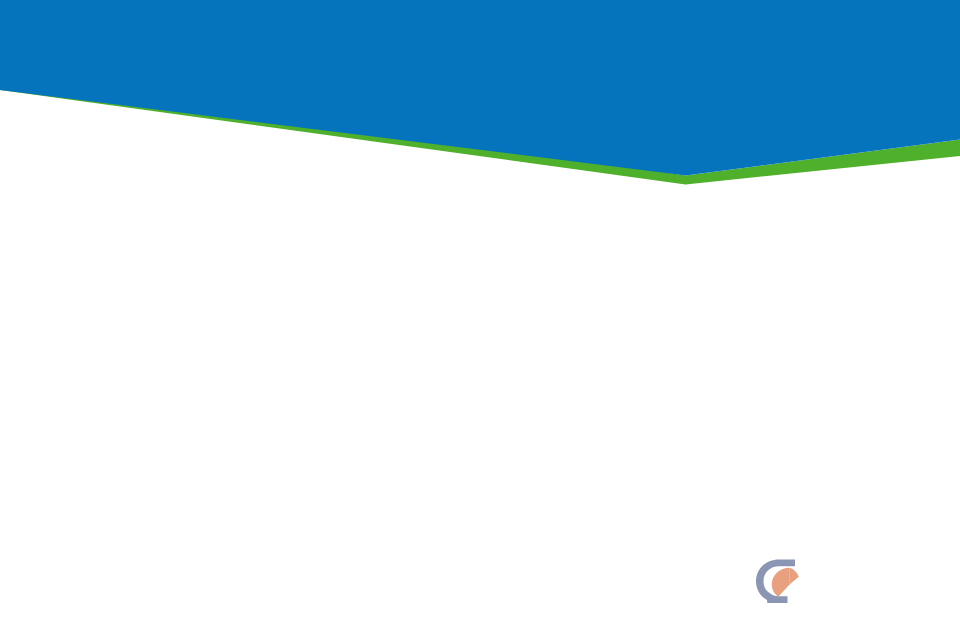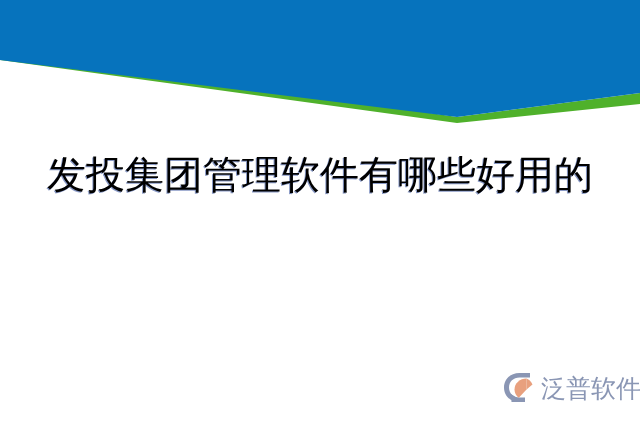--- a/index.html
+++ b/index.html
@@ -102,34 +102,30 @@
 
   <div class="banner">
     <svg viewBox="0 0 640 130" xmlns="http://www.w3.org/2000/svg" aria-hidden="true">
 
       <polygon points="0,60 457,123 640,104 640,93 457,117 0,49" fill="#4fb12b"></polygon>
 
       <polygon points="0,0 640,0 640,93 457,117 0,60" fill="#0673bd"></polygon>
     </svg>
   </div>
 
-  <div class="title-wrap">
-    <span class="title">发投集团管理软件有哪些好用的</span>
-  </div>
 
   <div class="logo">
     <div class="logo-row">
       <span class="logo-mark">
         <svg viewBox="0 0 37 31" xmlns="http://www.w3.org/2000/svg" aria-hidden="true">
 
           <path d="M17.5 1 C8.5 1 2 7.2 2 15.5 C2 23.8 8.5 30 17.5 30 L23 30 L23 25.5 L17.5 25.5 C11.3 25.5 7 21.3 7 15.5 C7 9.7 11.3 5.5 17.5 5.5 L28 5.5 L28 1 Z" fill="#8a96b4"></path>
 
           <path d="M9 22 L20.5 30 L9.5 30 Z" fill="#8a96b4"></path>
 
           <path d="M24.5 6.5 C18 6.5 12.5 11.2 12.5 17.5 C12.5 21 14.2 24 16.8 25.8 L24.5 17.5 Z" fill="#e8a07e"></path>
           <path d="M24.5 6.5 L24.5 17.5 L30.5 12.5 C29.2 9.4 27.2 7.4 24.5 6.5 Z" fill="#e8a07e"></path>
         </svg>
       </span>
-      <span class="logo-name">泛普软件</span>
     </div>
   </div>
 
 </div>
 
 </body></html>

